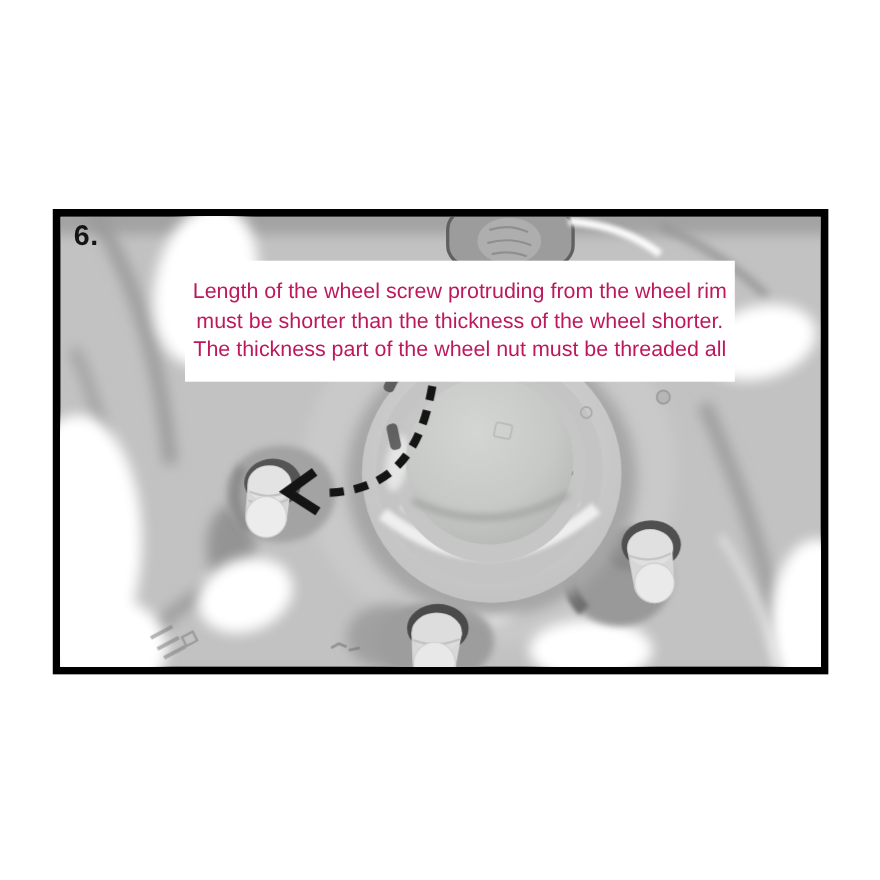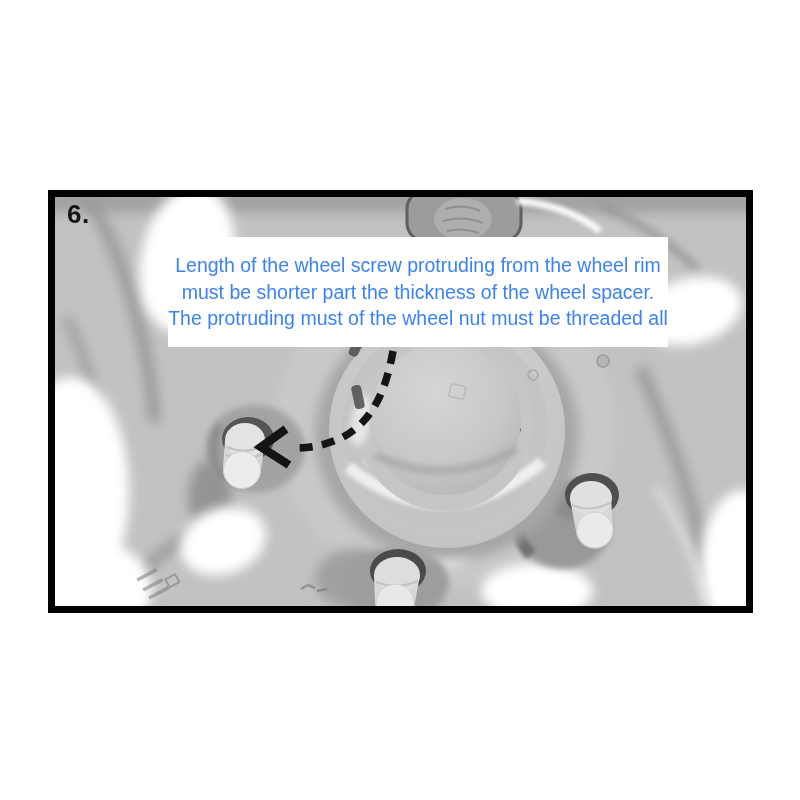--- a/index.html
+++ b/index.html
@@ -5,21 +5,21 @@
   html,body{margin:0;padding:0;background:#ffffff;}
   .canvas{position:relative;width:800px;height:800px;background:#ffffff;overflow:hidden;
           font-family:"Liberation Sans", sans-serif;}
   .frame{position:absolute;left:48px;top:190px;width:691px;height:409px;
          border:7px solid #000;background:#c2c2c2;overflow:hidden;}
   .photo-svg{position:absolute;left:0;top:0;width:691px;height:409px;display:block;}
   .step-label{position:absolute;left:12px;top:2px;font-size:26px;font-weight:bold;
               color:#141414;letter-spacing:0.5px;}
   .caption-box{position:absolute;left:113px;top:40px;width:500px;height:110px;
                background:#ffffff;display:flex;flex-direction:column;justify-content:center;
-               text-align:center;color:#3b82f6;font-size:19.5px;line-height:26.5px;}
+               text-align:center;color:#be185d;font-size:19.5px;line-height:26.5px;}
   .caption-box div{white-space:nowrap;}
 </style>
 </head>
 <body>
 
 <div class="canvas">
   <div class="frame">
 
     <svg class="photo-svg" viewBox="0 0 691 409" xmlns="http://www.w3.org/2000/svg">
       <defs>
@@ -145,18 +145,18 @@
       <g stroke="#141414" fill="none">
         <path d="M 338,154 C 331,193 318,224 288,240 C 270,249 253,251 240,251" stroke-width="7.5" stroke-dasharray="13 9.5"></path>
         <polyline points="231,232 206,250 234,268" stroke-width="8.5"></polyline>
       </g>
     </svg>
 
     <div class="step-label">6.</div>
 
     <div class="caption-box">
       <div>Length of the wheel screw protruding from the wheel rim</div>
-      <div>must be shorter part the thickness of the wheel spacer.</div>
-      <div>The protruding must of the wheel nut must be threaded all</div>
+      <div>must be shorter than the thickness of the wheel shorter.</div>
+      <div>The thickness part of the wheel nut must be threaded all</div>
     </div>
 
   </div>
 </div>
 
 </body></html>

